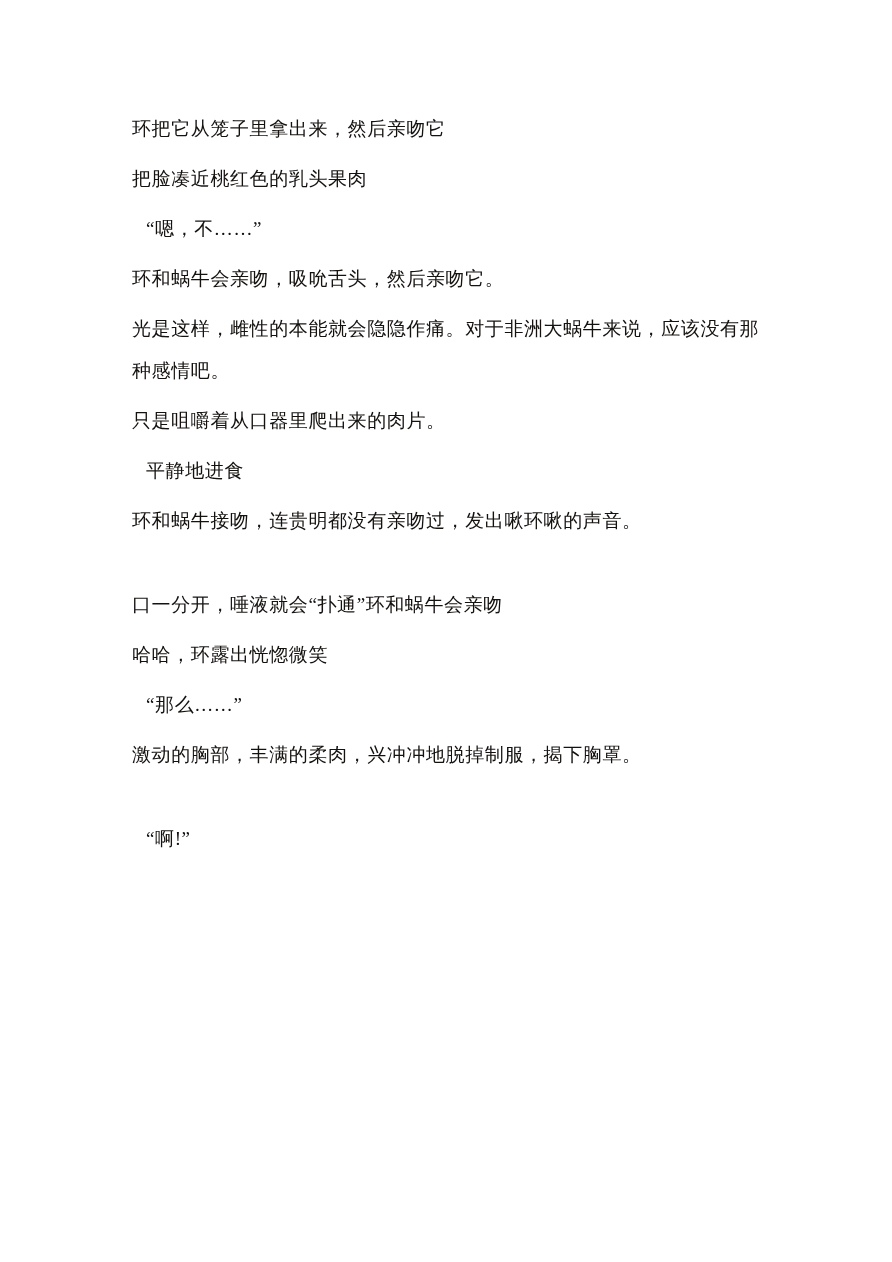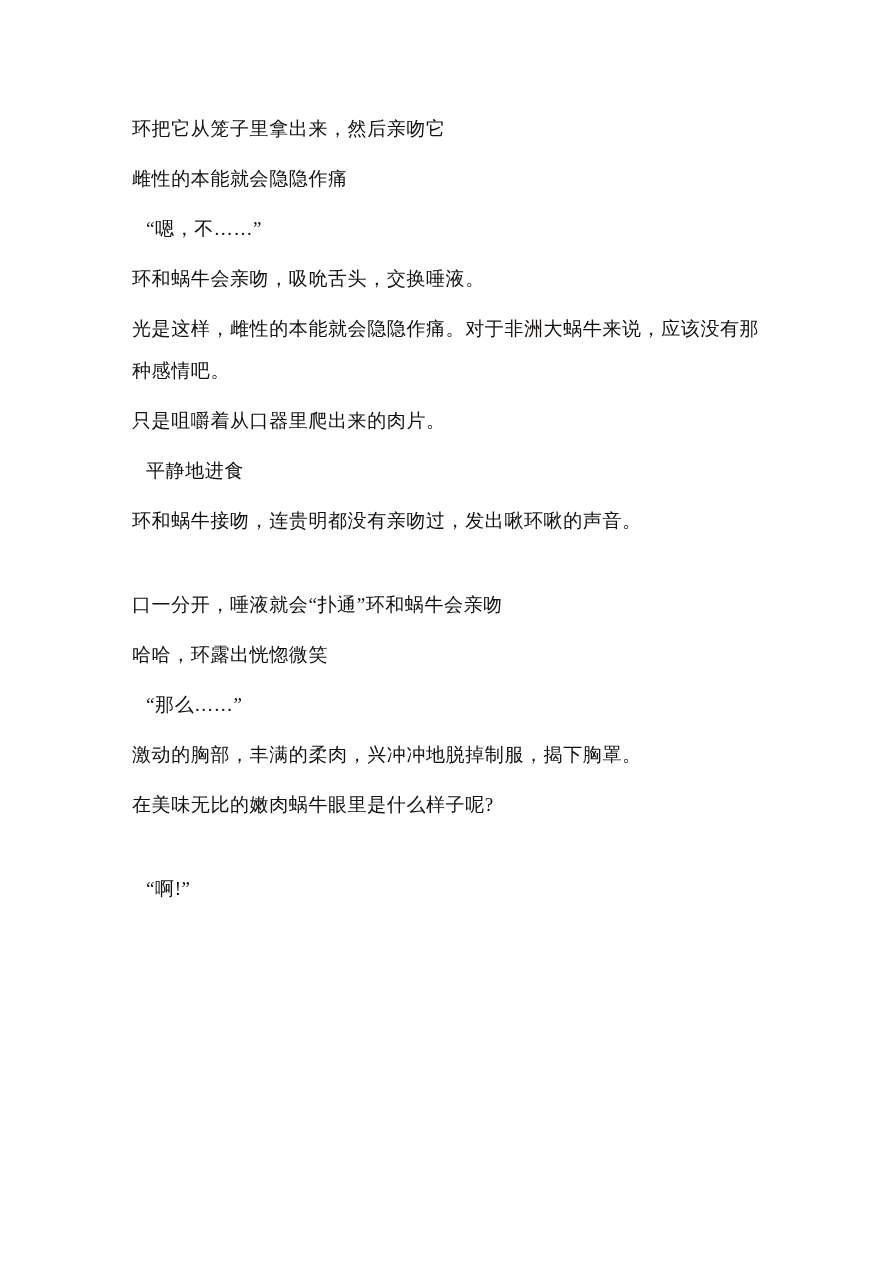--- a/index.html
+++ b/index.html
@@ -41,29 +41,28 @@
   .spacer {
     height: 34px;
   }
 </style>
 </head>
 <body>
 
 <div class="page">
   <div class="doc-body" id="doc-body">
       <p class="para">环把它从笼子里拿出来，然后亲吻它</p>
-      <p class="para">雌性的本能就会隐隐作痛</p>
+      <p class="para">把脸凑近桃红色的乳头果肉</p>
       <p class="para indent">“嗯，不……”</p>
-      <p class="para">环和蜗牛会亲吻，吸吮舌头，交换唾液。</p>
+      <p class="para">环和蜗牛会亲吻，吸吮舌头，然后亲吻它。</p>
       <p class="para">光是这样，雌性的本能就会隐隐作痛。对于非洲大蜗牛来说，应该没有那种感情吧。</p>
       <p class="para">只是咀嚼着从口器里爬出来的肉片。</p>
       <p class="para indent">平静地进食</p>
       <p class="para">环和蜗牛接吻，连贵明都没有亲吻过，发出啾环啾的声音。</p>
       <div class="spacer"></div>
       <p class="para">口一分开，唾液就会“扑通”环和蜗牛会亲吻</p>
       <p class="para">哈哈，环露出恍惚微笑</p>
       <p class="para indent">“那么……”</p>
       <p class="para">激动的胸部，丰满的柔肉，兴冲冲地脱掉制服，揭下胸罩。</p>
-      <p class="para">在美味无比的嫩肉蜗牛眼里是什么样子呢?</p>
       <div class="spacer"></div>
       <p class="para indent">“啊!”</p>
     </div>
 </div>
 
 </body></html>

